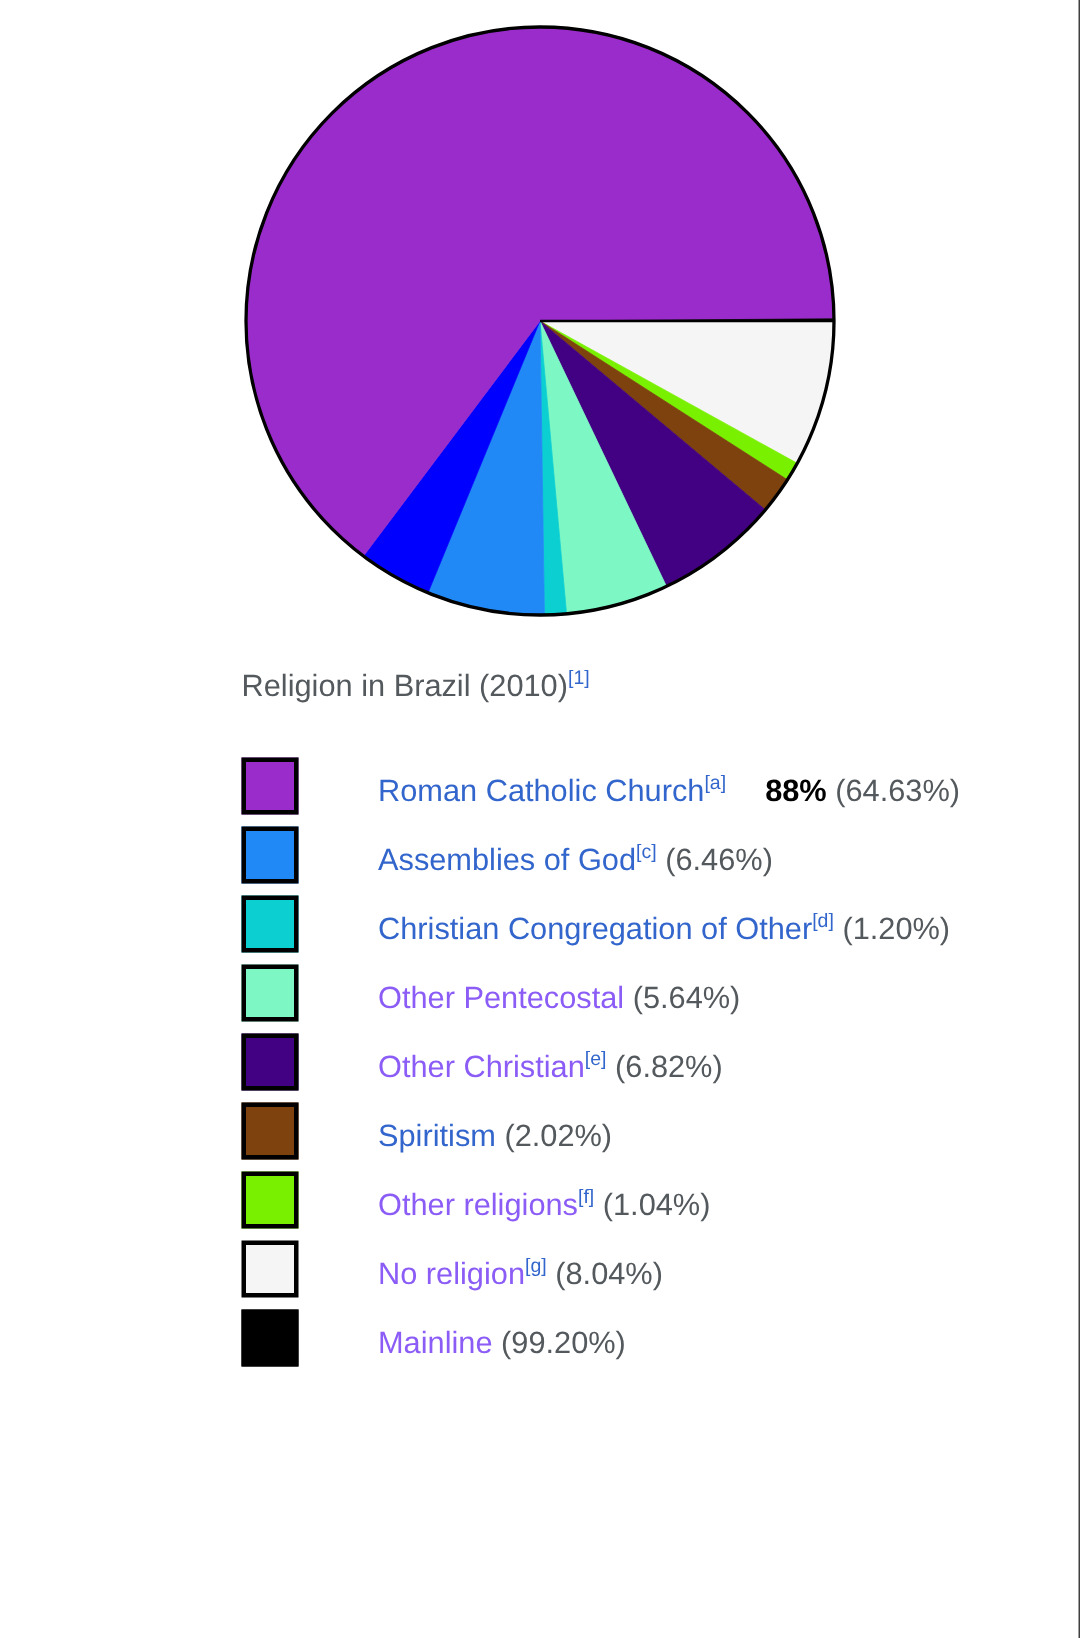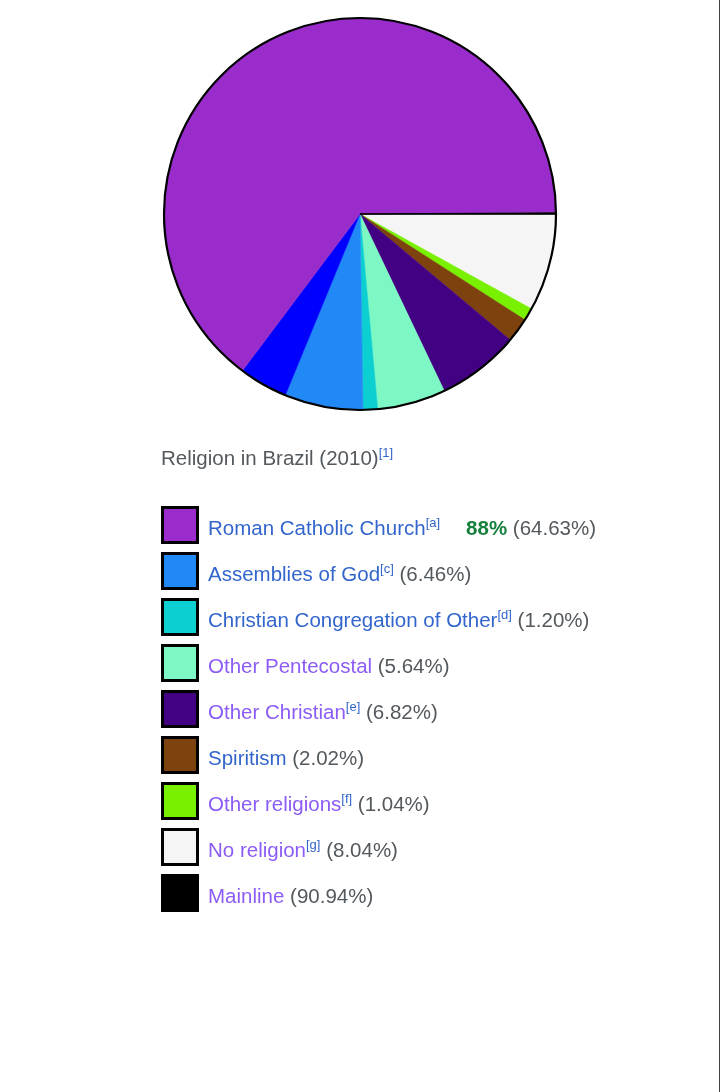--- a/index.html
+++ b/index.html
@@ -71,35 +71,36 @@
     display: inline-block;
     width: 38px;
     height: 38px;
     border: 3px solid #000000;
     box-sizing: border-box;
     vertical-align: -9px;
     margin-right: 9px;
   }
   .legend-label {
     color: #3366cc;
+    margin-left: 44px;
   }
   .legend-label.plain {
     color: #8b5cf6;
   }
   .legend-pct {
     color: #54595d;
   }
   .sup-ref {
     font-size: 13px;
     vertical-align: super;
     line-height: 0;
     color: #3366cc;
   }
   .annot-88 {
-    color: #15803d;
+    color: #000000;
     font-weight: bold;
     margin-left: 26px;
     font-size: 20.5px;
   }
 </style>
 </head>
 <body>
 
 <div id="root">
 
@@ -126,16 +127,16 @@
 
   <div class="legend" id="legend">
       <div class="legend-item"><span class="swatch" style="background: rgb(154, 44, 203);"></span><span class="legend-label">Roman Catholic Church</span><span class="sup-ref">[a]</span><span class="annot-88">88%</span><span class="legend-pct"> (64.63%)</span></div>
       <div class="legend-item"><span class="swatch" style="background: rgb(33, 137, 245);"></span><span class="legend-label">Assemblies of God</span><span class="sup-ref">[c]</span><span class="legend-pct"> (6.46%)</span></div>
       <div class="legend-item"><span class="swatch" style="background: rgb(12, 207, 210);"></span><span class="legend-label">Christian Congregation of Other</span><span class="sup-ref">[d]</span><span class="legend-pct"> (1.20%)</span></div>
       <div class="legend-item"><span class="swatch" style="background: rgb(125, 248, 197);"></span><span class="legend-label plain">Other Pentecostal</span><span class="legend-pct"> (5.64%)</span></div>
       <div class="legend-item"><span class="swatch" style="background: rgb(66, 0, 130);"></span><span class="legend-label plain">Other Christian</span><span class="sup-ref">[e]</span><span class="legend-pct"> (6.82%)</span></div>
       <div class="legend-item"><span class="swatch" style="background: rgb(126, 66, 15);"></span><span class="legend-label">Spiritism</span><span class="legend-pct"> (2.02%)</span></div>
       <div class="legend-item"><span class="swatch" style="background: rgb(121, 240, 0);"></span><span class="legend-label plain">Other religions</span><span class="sup-ref">[f]</span><span class="legend-pct"> (1.04%)</span></div>
       <div class="legend-item"><span class="swatch" style="background: rgb(245, 245, 245);"></span><span class="legend-label plain">No religion</span><span class="sup-ref">[g]</span><span class="legend-pct"> (8.04%)</span></div>
-      <div class="legend-item"><span class="swatch" style="background: rgb(0, 0, 0);"></span><span class="legend-label plain">Mainline</span><span class="legend-pct"> (90.94%)</span></div>
+      <div class="legend-item"><span class="swatch" style="background: rgb(0, 0, 0);"></span><span class="legend-label plain">Mainline</span><span class="legend-pct"> (99.20%)</span></div>
     </div>
 
 </div>
 
 </body></html>

